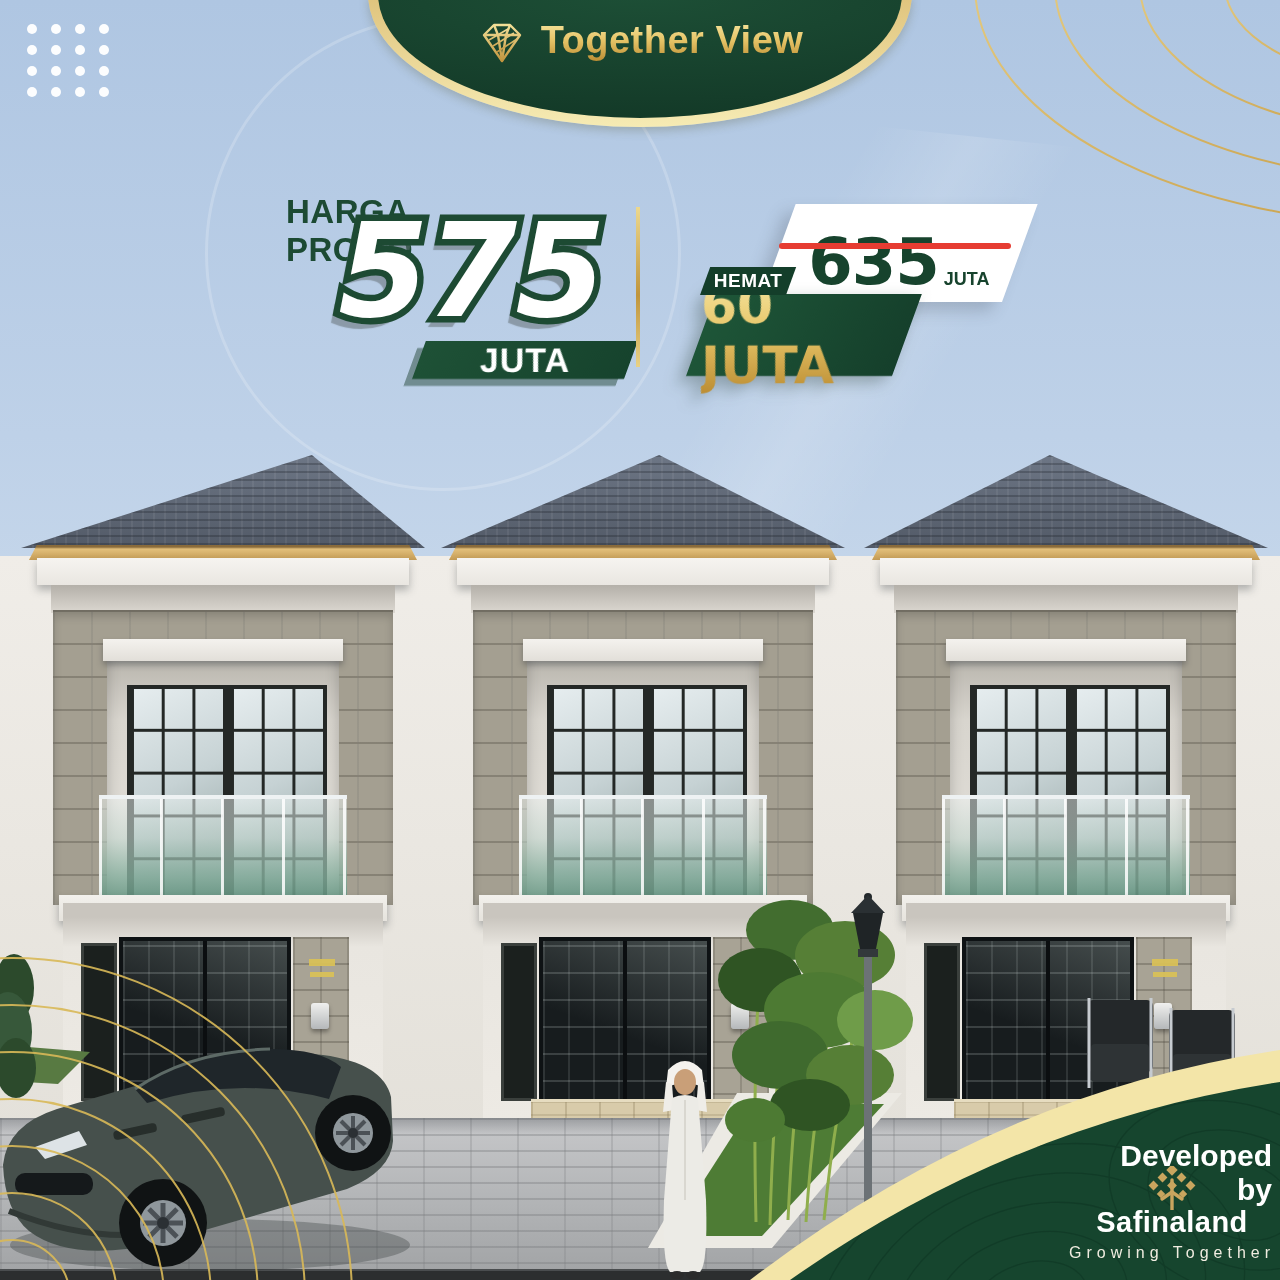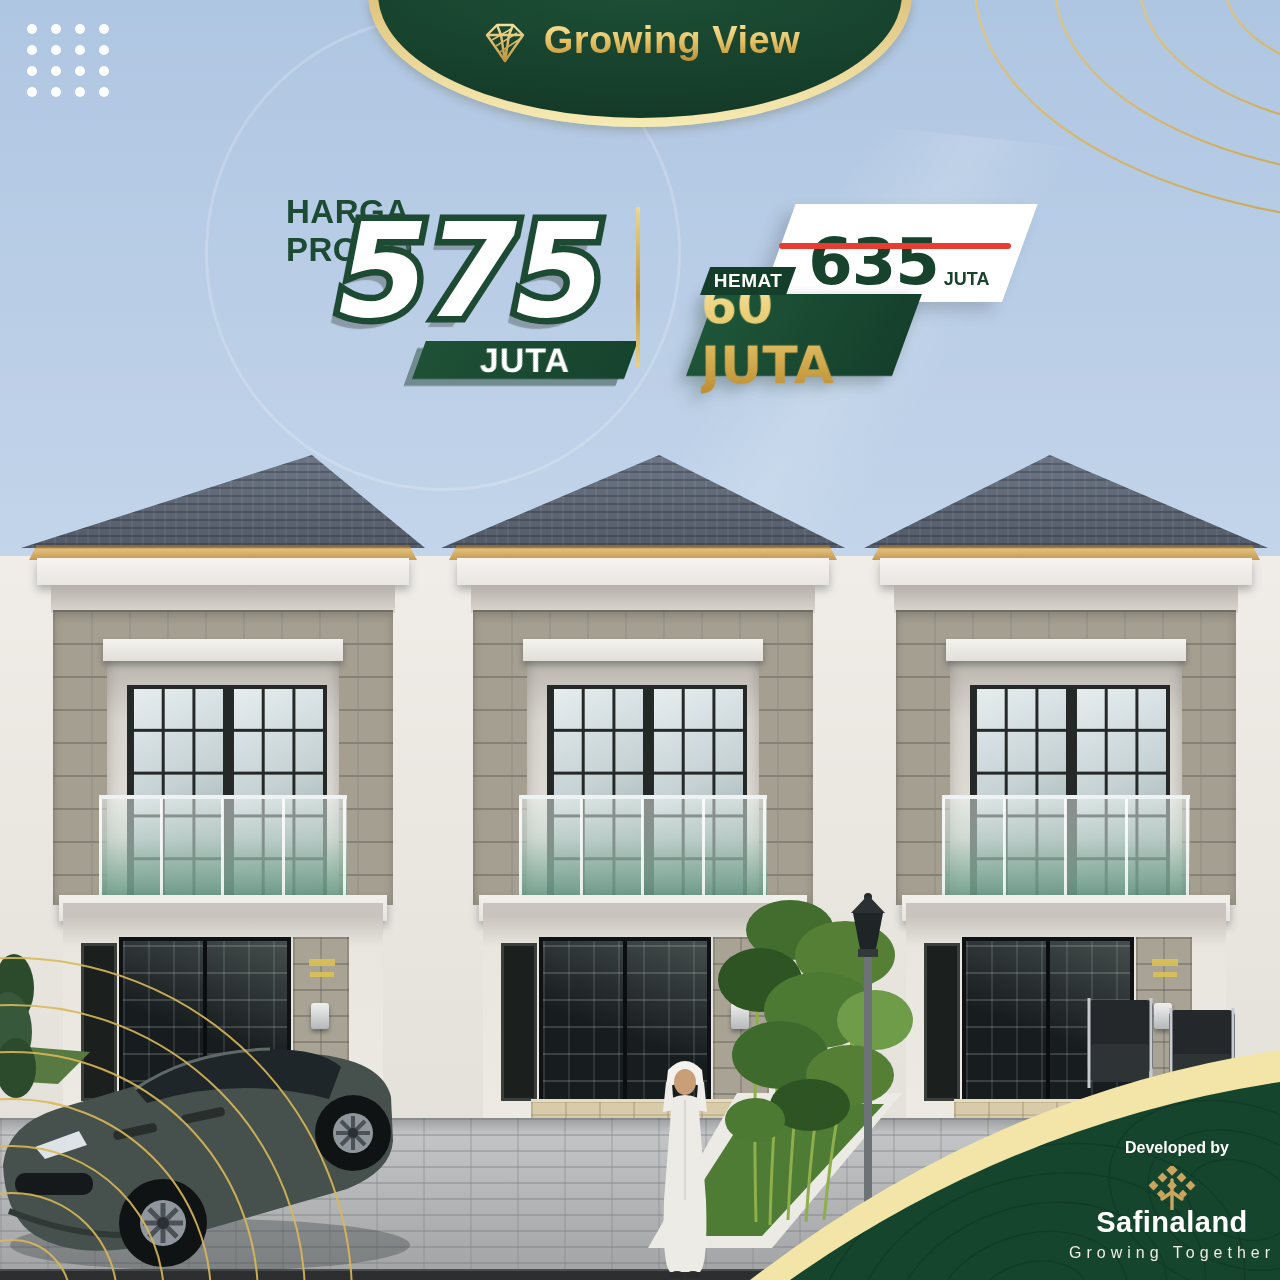--- a/index.html
+++ b/index.html
@@ -115,21 +115,21 @@
     background:linear-gradient(180deg,rgba(70,75,80,.35),transparent);}
   .road{left:0;top:1269px;width:1280px;height:11px;background:#2c2e2f;border-top:2px solid #4a4d4f;z-index:3;}
 
   .scene-svg{z-index:5;}
   .circles-svg,.arcs-svg{z-index:6;pointer-events:none;}
   .arcs-svg{z-index:1;}
   .overlay7{z-index:7;}
   .dev-layer{z-index:8;}
 
   
-  .dev-prefix{left:1082px;top:1139px;width:190px;text-align:center;font-size:16px;font-weight:bold;color:#fff;}
+  .dev-prefix{left:1082px;top:1139px;width:190px;text-align:right;font-size:30px;font-weight:bold;color:#fff;}
   .dev-name{left:1056px;top:1206px;width:232px;text-align:center;font-size:29px;font-weight:bold;color:#fff;letter-spacing:.5px;}
   .dev-tagline{left:1044px;top:1244px;width:256px;text-align:center;font-size:16px;color:#f0ece0;letter-spacing:5px;}
 </style>
 </head>
 <body>
 
 <div class="poster">
 
   <div class="abs flare"></div>
   <div class="abs streak"></div>
@@ -357,21 +357,21 @@
         <stop offset="0" stop-color="#f3df97"></stop>
             <stop offset="1" stop-color="#c2953e"></stop>
           </linearGradient>
         </defs>
       <g fill="none" stroke="url(#dGold)" stroke-width="2.4" stroke-linejoin="round">
         <path d="M7 15 L17 5 H33 L43 15 L25 41 Z"></path>
         <path d="M7 15 H43 M17 5 L21 15 M33 5 L29 15 M21 15 L25 41 M29 15 L25 41"></path>
         <path d="M12 20 L31 9 M16 26 L37 13 M20 32 L40 19" stroke-width="1.6"></path>
       </g>
     </svg>
-    <span class="brand-name gold-text">Growing View</span>
+    <span class="brand-name gold-text">Together View</span>
   </div>
 
   <div class="abs promo-label overlay7">HARGA PROMO</div>
   <div class="abs num-wrap overlay7">
     <span class="num-stroke">575</span>
     <span class="num-fill">575</span>
   </div>
   <div class="abs juta-banner skew overlay7">
     <div class="unskew" style="width:100%;height:100%;align-items:center;">
       <span>JUTA</span>

